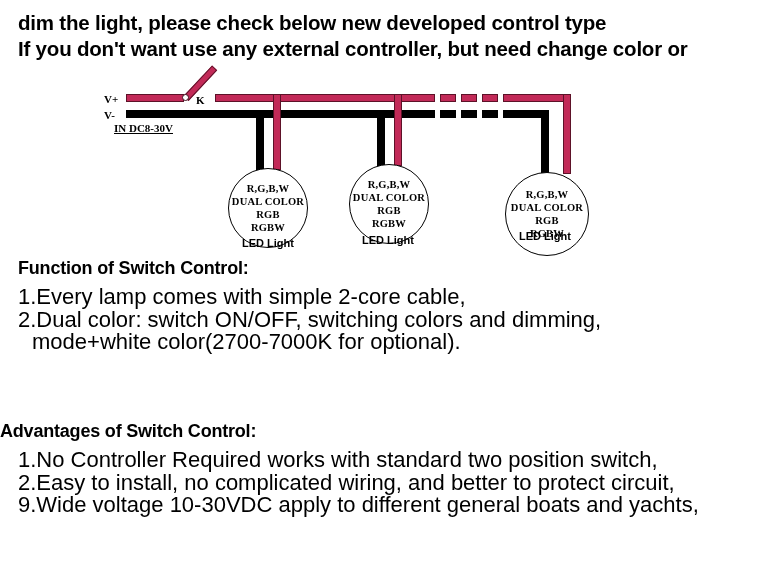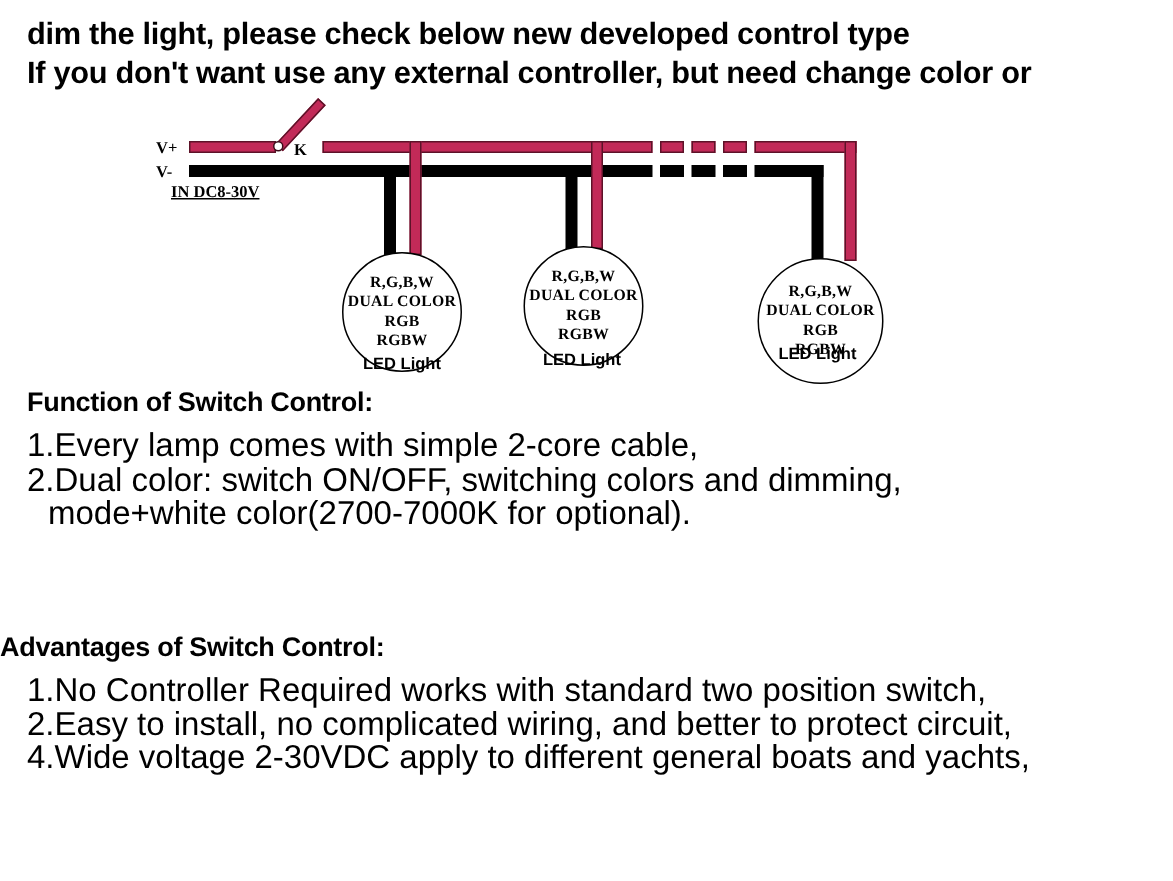--- a/index.html
+++ b/index.html
@@ -219,14 +219,14 @@
 <div class="list" style="top:286px;">
   <span class="item">1.Every lamp comes with simple 2-core cable,</span>
   <span class="item">2.Dual color: switch ON/OFF, switching colors and dimming,</span>
   <span class="cont">mode+white color(2700-7000K for optional).</span>
 </div>
 
 <div class="section-title" style="left:0; top:421px;">Advantages of Switch Control:</div>
 <div class="list" style="top:449px;">
   <span class="item">1.No Controller Required works with standard two position switch,</span>
   <span class="item">2.Easy to install, no complicated wiring, and better to protect circuit,</span>
-  <span class="item">4.Wide voltage 2-30VDC apply to different general boats and yachts,</span>
+  <span class="item">9.Wide voltage 10-30VDC apply to different general boats and yachts,</span>
 </div>
 
 </body></html>

